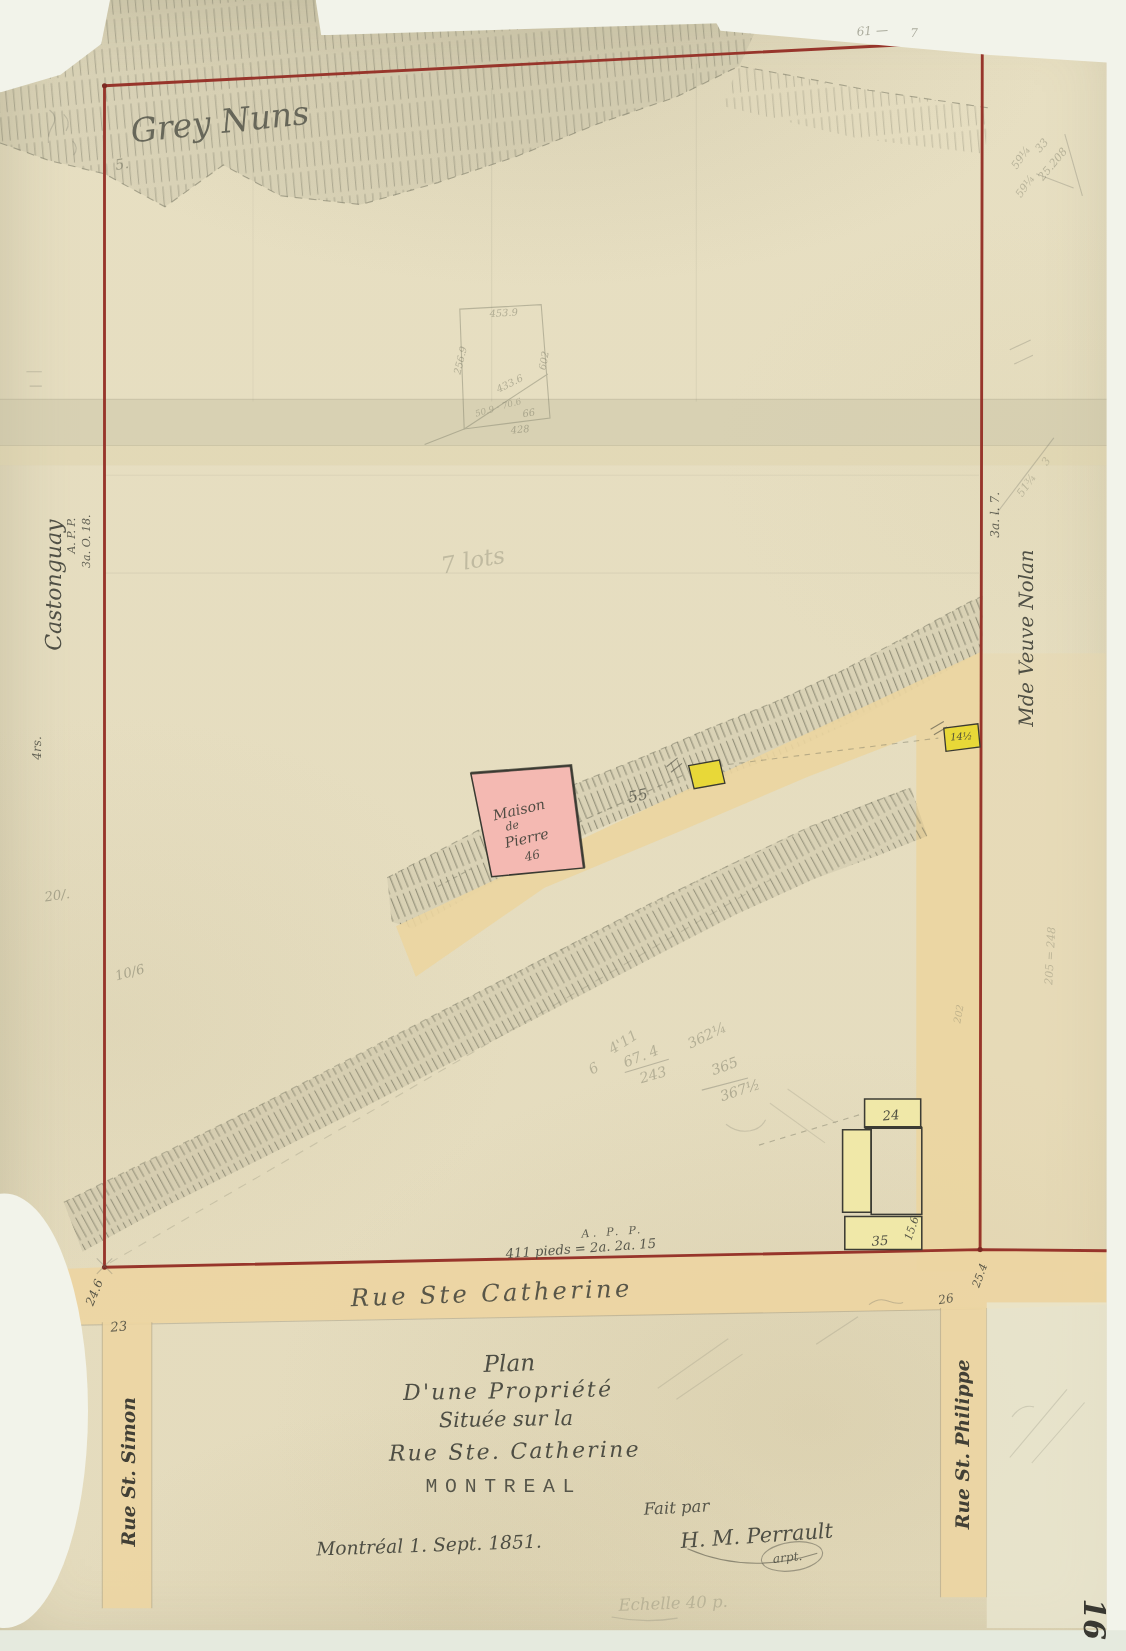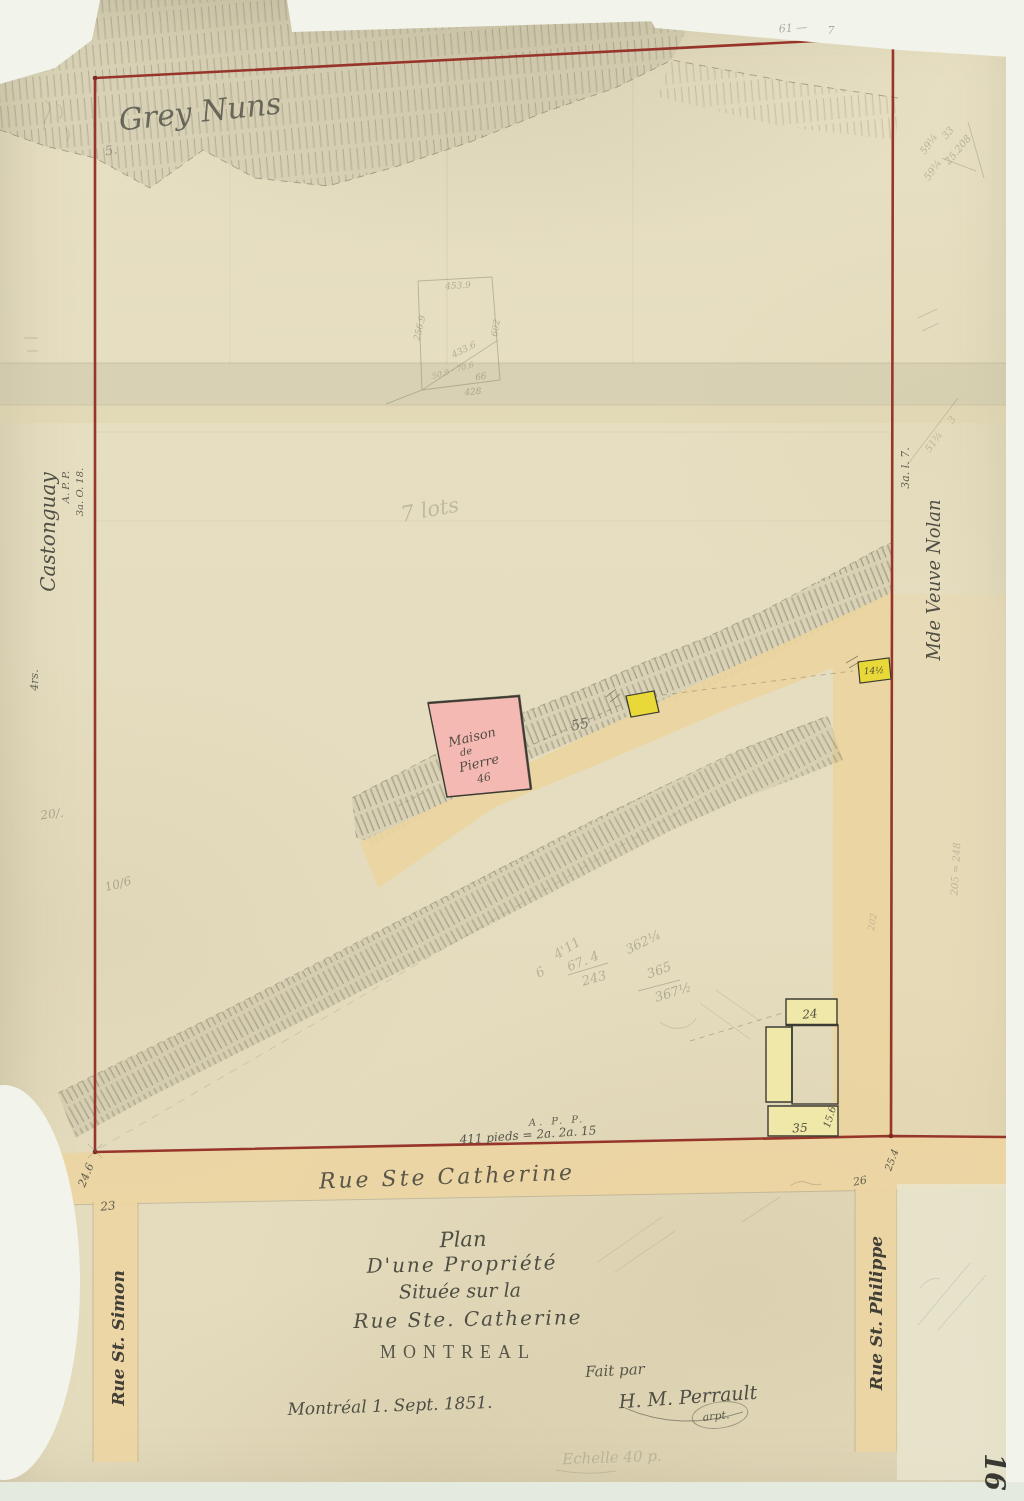--- a/index.html
+++ b/index.html
@@ -12,21 +12,21 @@
       radial-gradient(ellipse 640px 300px at 48% 3%, rgba(184,176,146,.28), transparent 72%),
       radial-gradient(ellipse 430px 330px at 93% 28%, rgba(222,213,178,.35), transparent 70%),
       radial-gradient(ellipse 500px 260px at 40% 97%, rgba(196,184,146,.25), transparent 70%),
       linear-gradient(#e7dfc2,#e4dbbd);
     box-shadow: inset 0 0 70px rgba(120,110,78,.28);
   }
   .backing{position:absolute;background:#f2f3ea;}
   svg{position:absolute;left:0;top:0;}
   .label{position:absolute;white-space:nowrap;line-height:1;}
   .hw{font-family:"DejaVu Serif",serif;font-style:italic;}
-  .print{font-family:Liberation Serif, serif;font-style:normal;}
+  .print{font-family:Liberation Mono, monospace;font-style:normal;}
   .ink{color:#3f4038}.ink-dark{color:#30302a}
   .pencil{color:#72725f}.pencil-dark{color:#55564b}
   .bold{font-weight:700}
 </style>
 </head>
 <body>
 
 <div id="stage">
 
   <div class="paper"></div>

